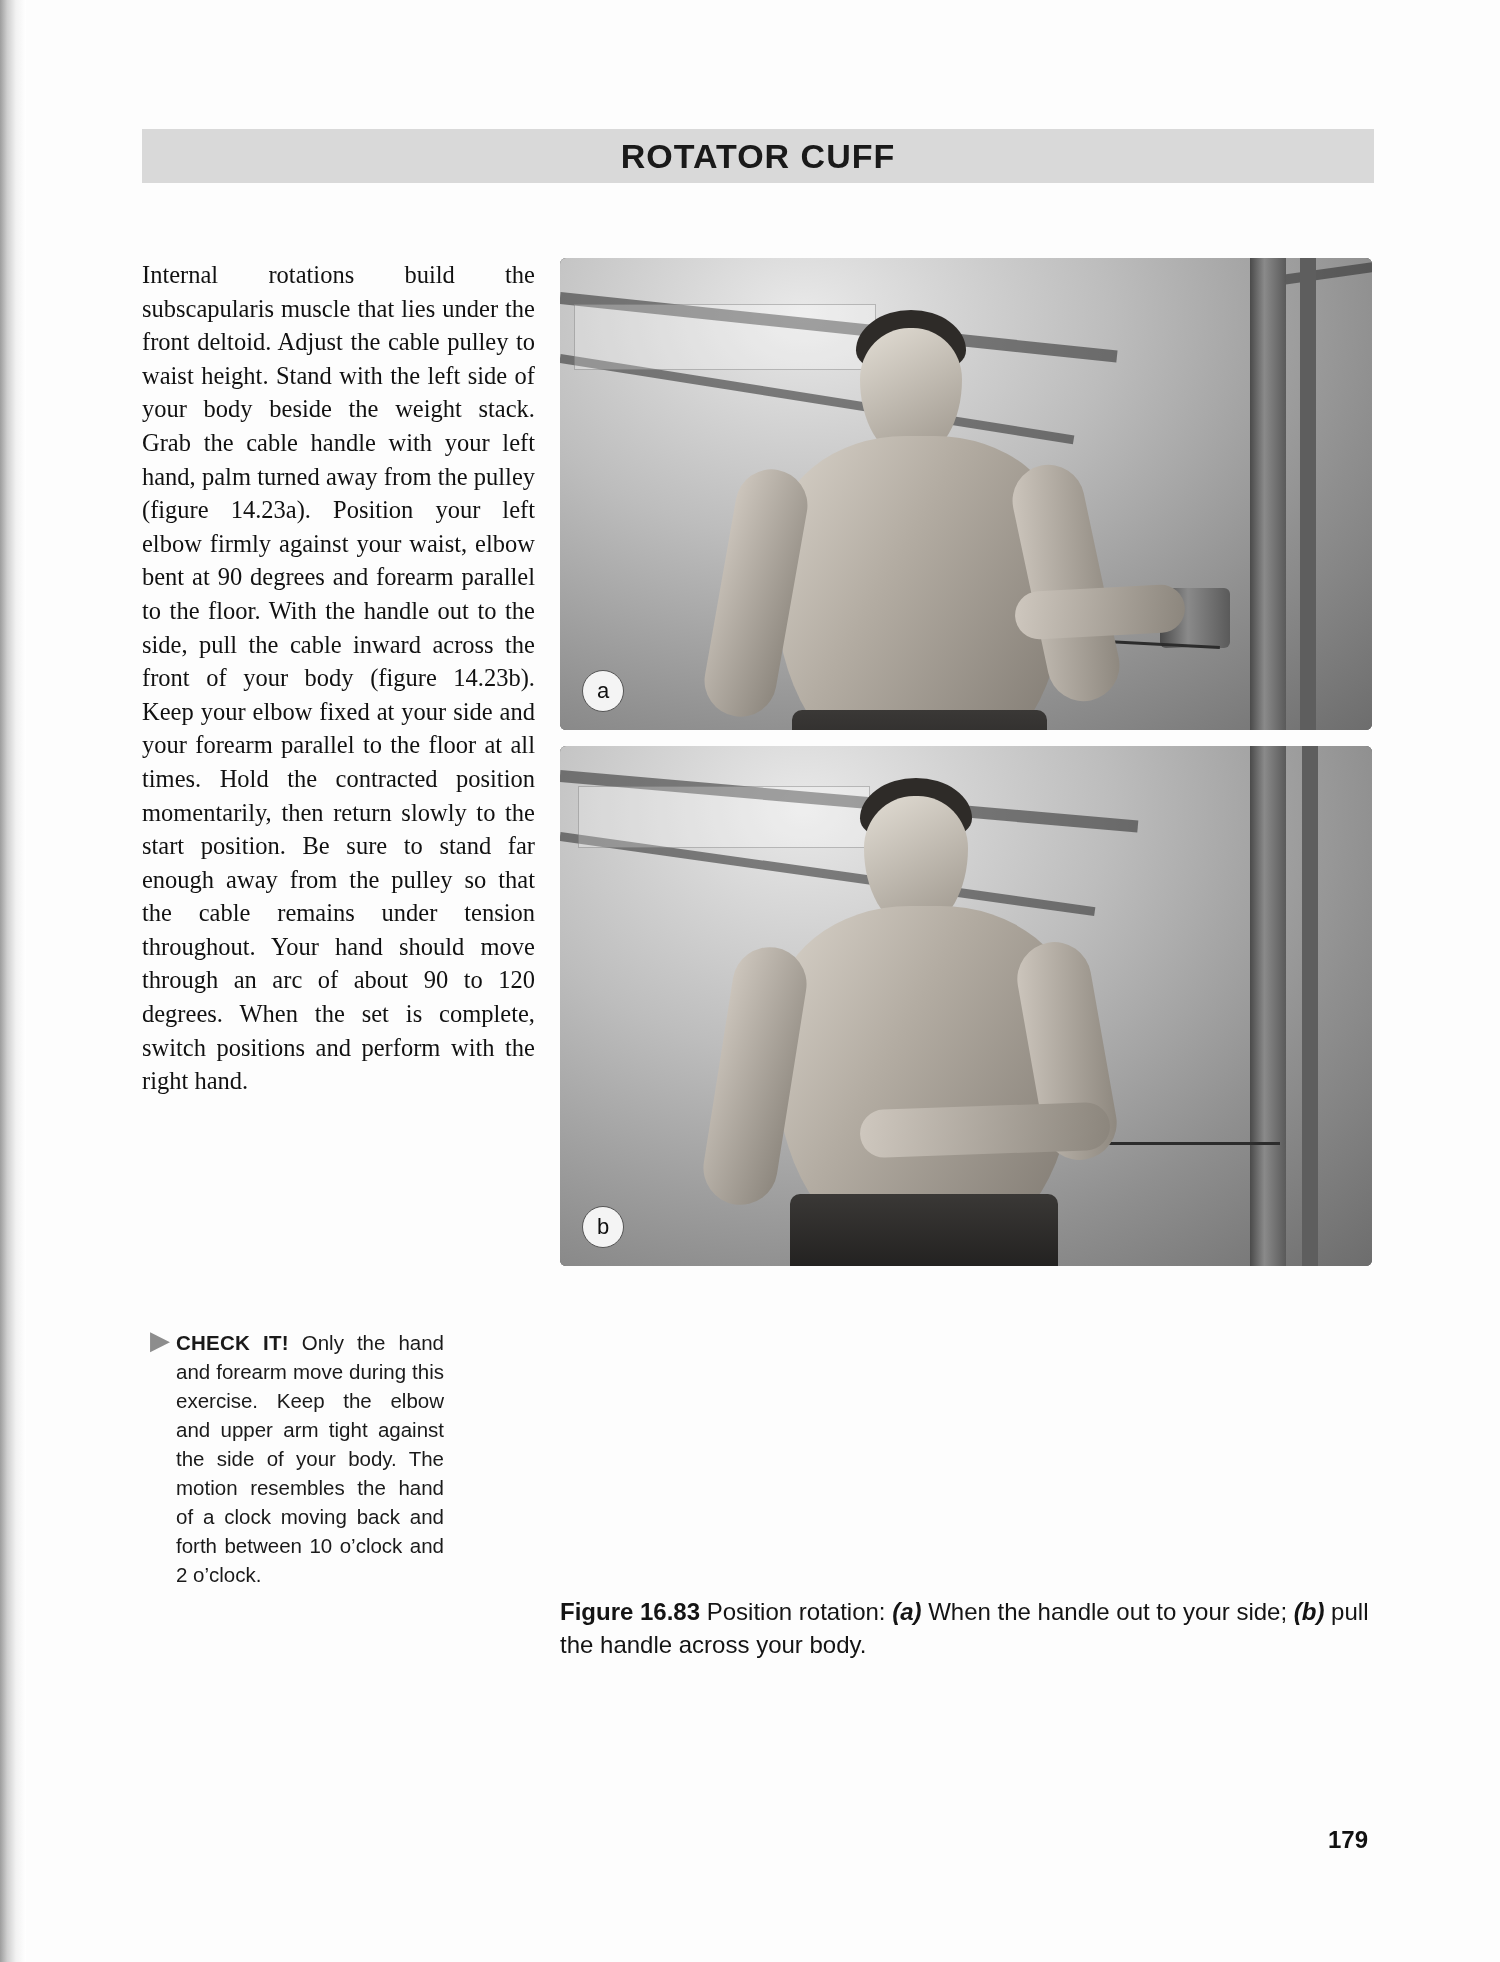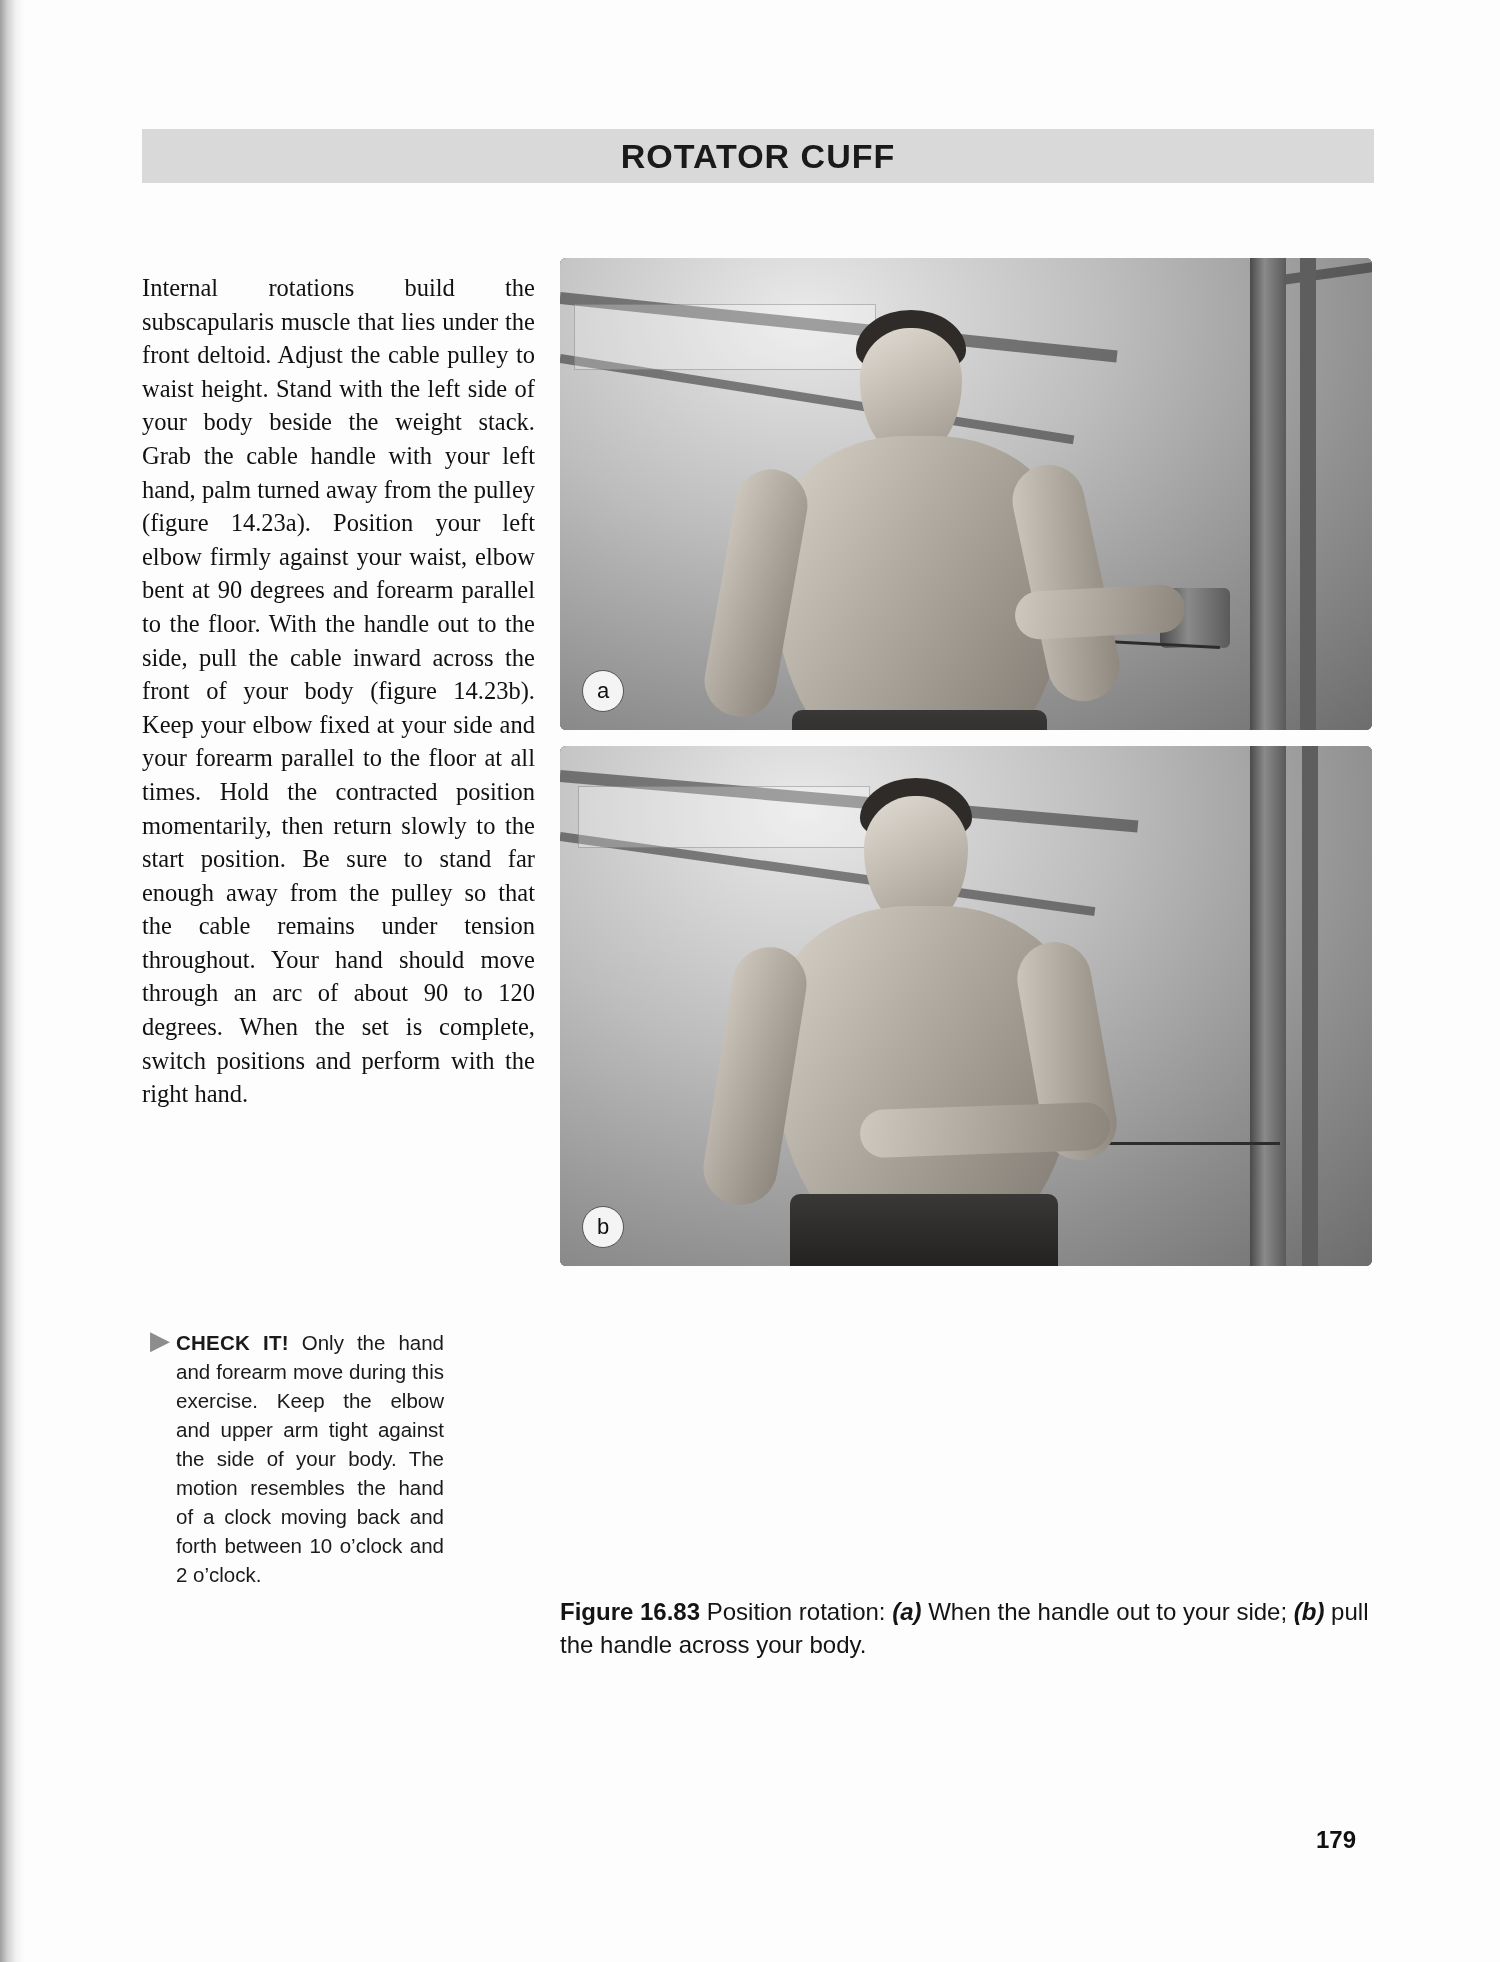--- a/index.html
+++ b/index.html
@@ -63,21 +63,21 @@
     font-weight: bold;
     font-size: 30px;
     color: #1b1b1b;
     letter-spacing: 0.3px;
   }
 
   
   .body-col {
     position: absolute;
     left: 142px;
-    top: 271px;
+    top: 258px;
     width: 393px;
     font-family: "Liberation Serif", serif;
     font-size: 24.5px;
     line-height: 33.6px;
     color: #111;
     text-align: justify;
     text-justify: inter-word;
     hyphens: manual;
   }
 
@@ -192,21 +192,21 @@
     font-family: "Liberation Sans", sans-serif;
     font-size: 24px;
     line-height: 33px;
     color: #141414;
   }
   .figcaption .fignum { font-weight: bold; }
   .figcaption .ital { font-style: italic; font-weight: bold; }
 
   .page-number {
     position: absolute;
-    right: 144px;
+    right: 132px;
     bottom: 108px;
     font-family: "Liberation Sans", sans-serif;
     font-weight: bold;
     font-size: 24px;
     color: #111;
   }
 </style>
 </head>
 <body>
 

